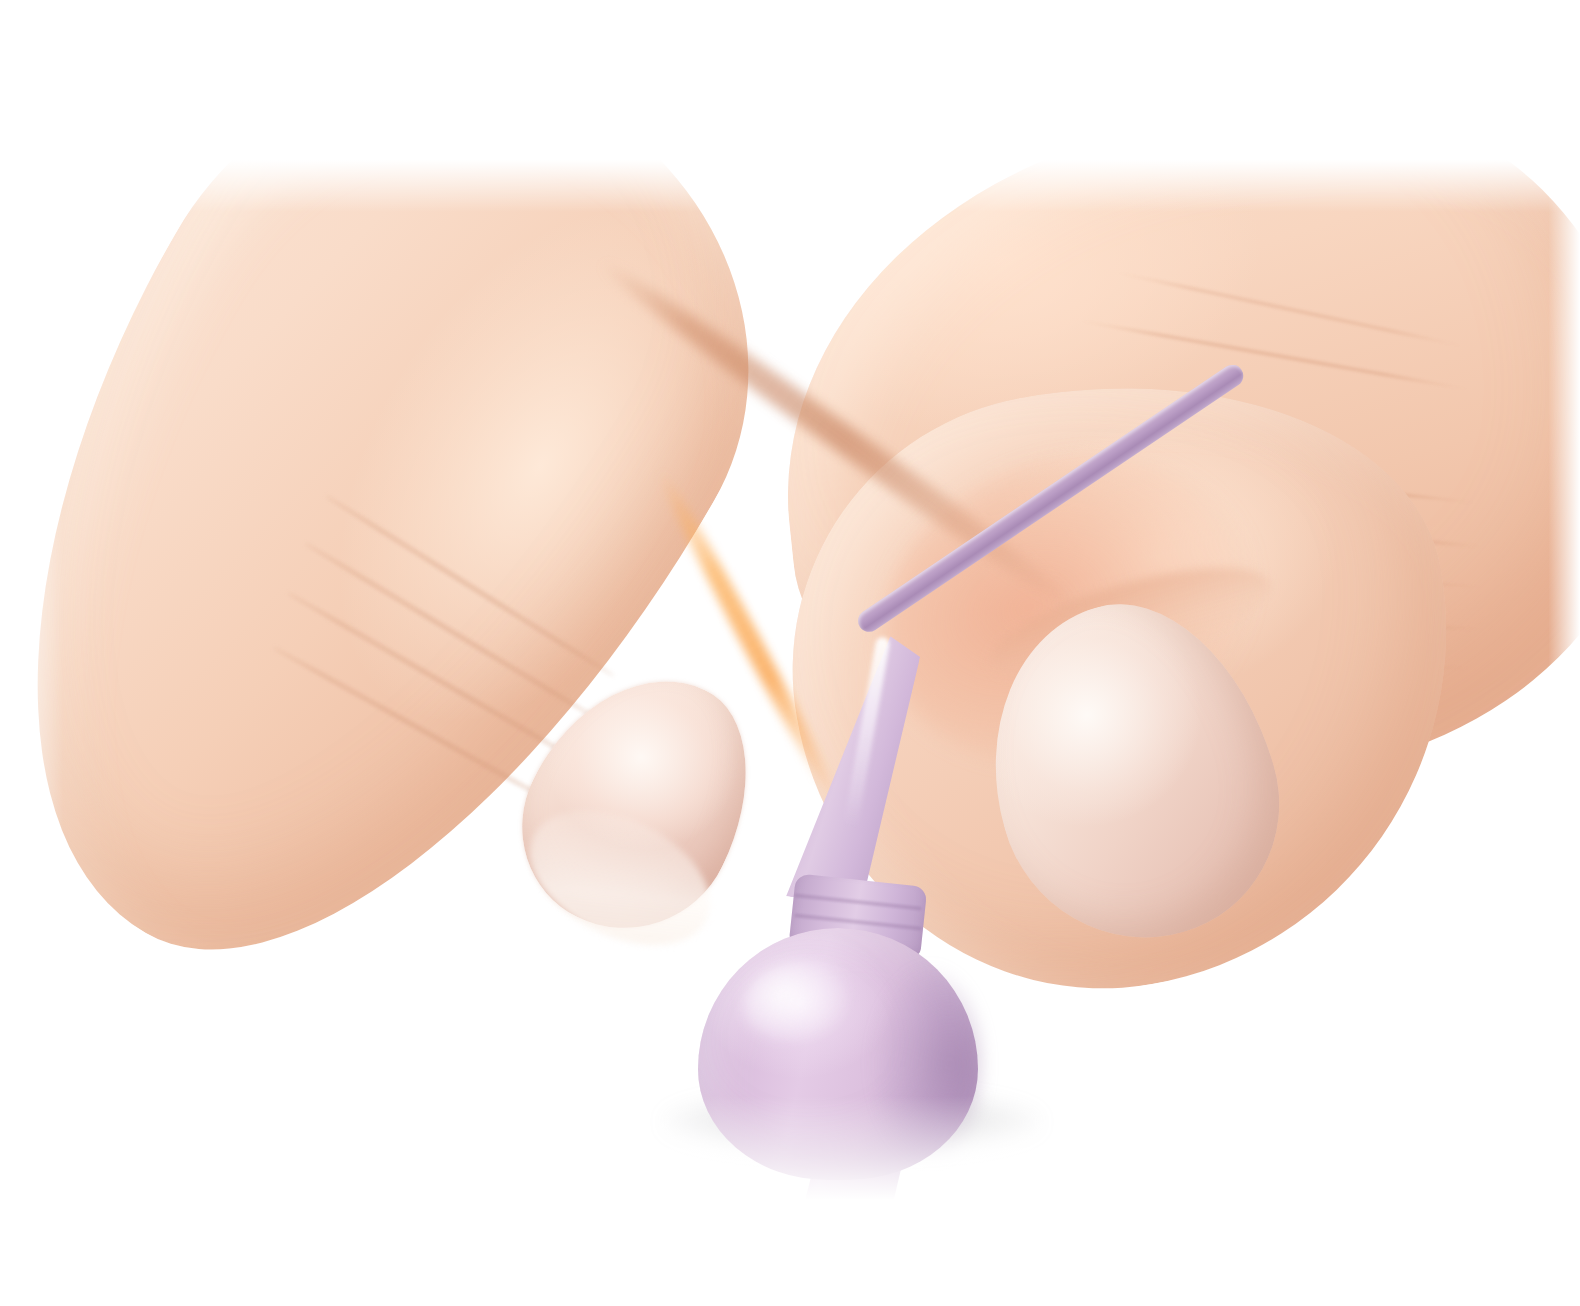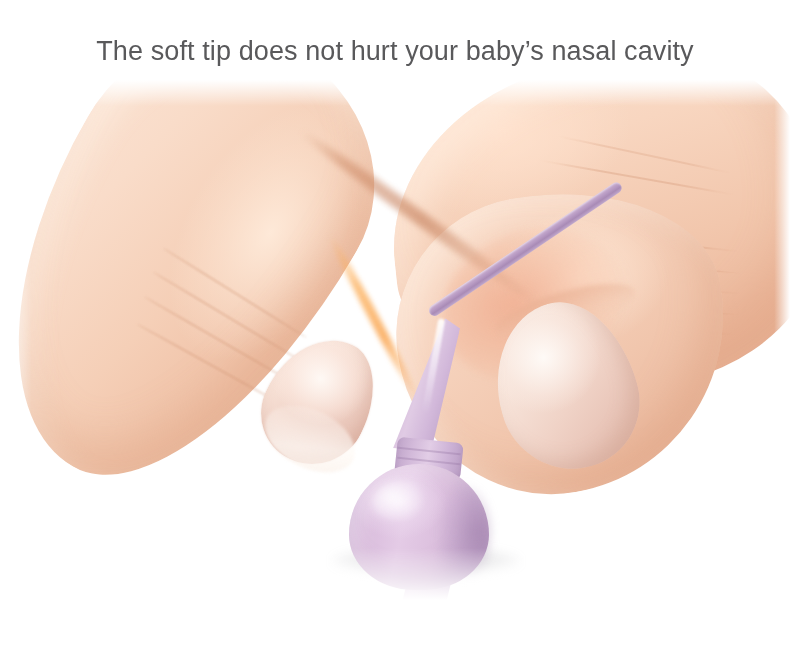--- a/index.html
+++ b/index.html
@@ -462,21 +462,20 @@
       linear-gradient(0deg, rgba(255,255,255,1) 0%, rgba(255,255,255,0) 10%),
       linear-gradient(90deg, rgba(255,255,255,1) 0%, rgba(255,255,255,0) 4%),
       linear-gradient(270deg, rgba(255,255,255,1) 0%, rgba(255,255,255,0) 2%);
   }
 </style>
 </head>
 <body>
 
 <div class="page">
 
-  <div class="headline">The soft tip does not hurt your baby’s nasal cavity</div>
 
   <div class="photo">
 
     <div class="hand">
 
       <div class="knuckle-mass"></div>
 
       <div class="wrinkles">
         <div class="wr" style="left:96px;  top:178px; width:250px; transform:rotate(12deg);"></div>
         <div class="wr thick" style="left:78px;  top:200px; width:268px; transform:rotate(11deg);"></div>

